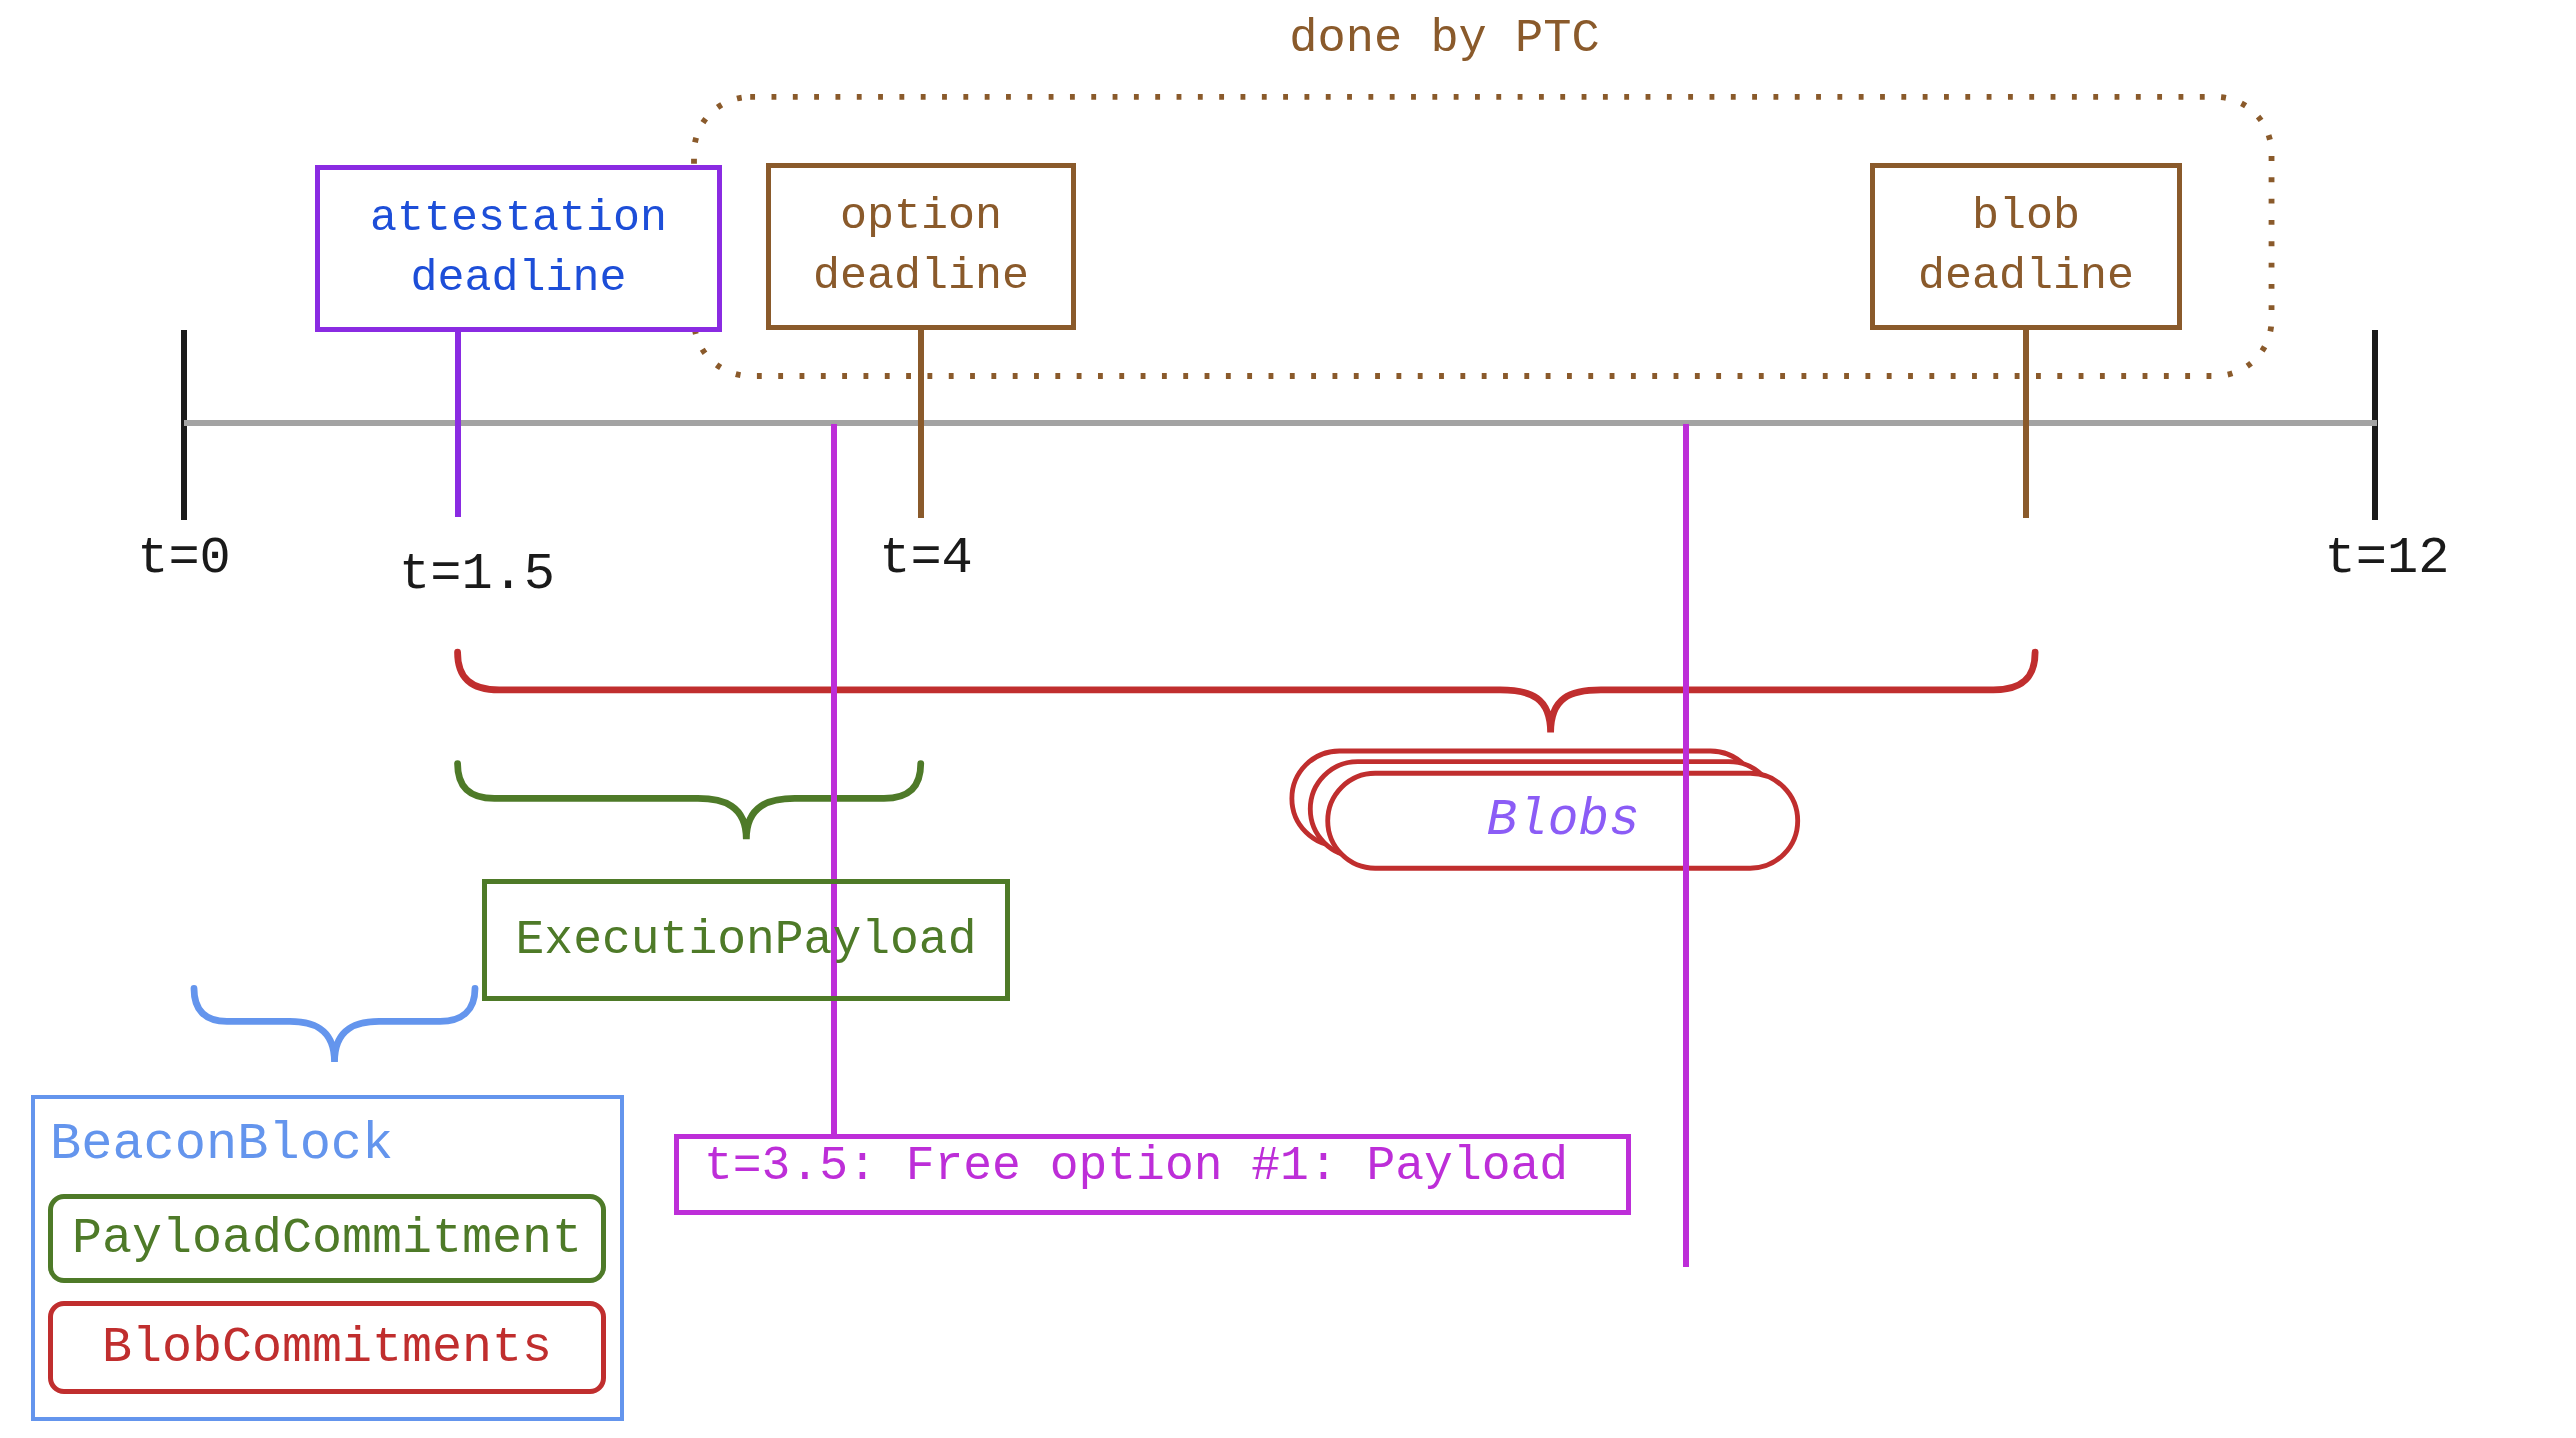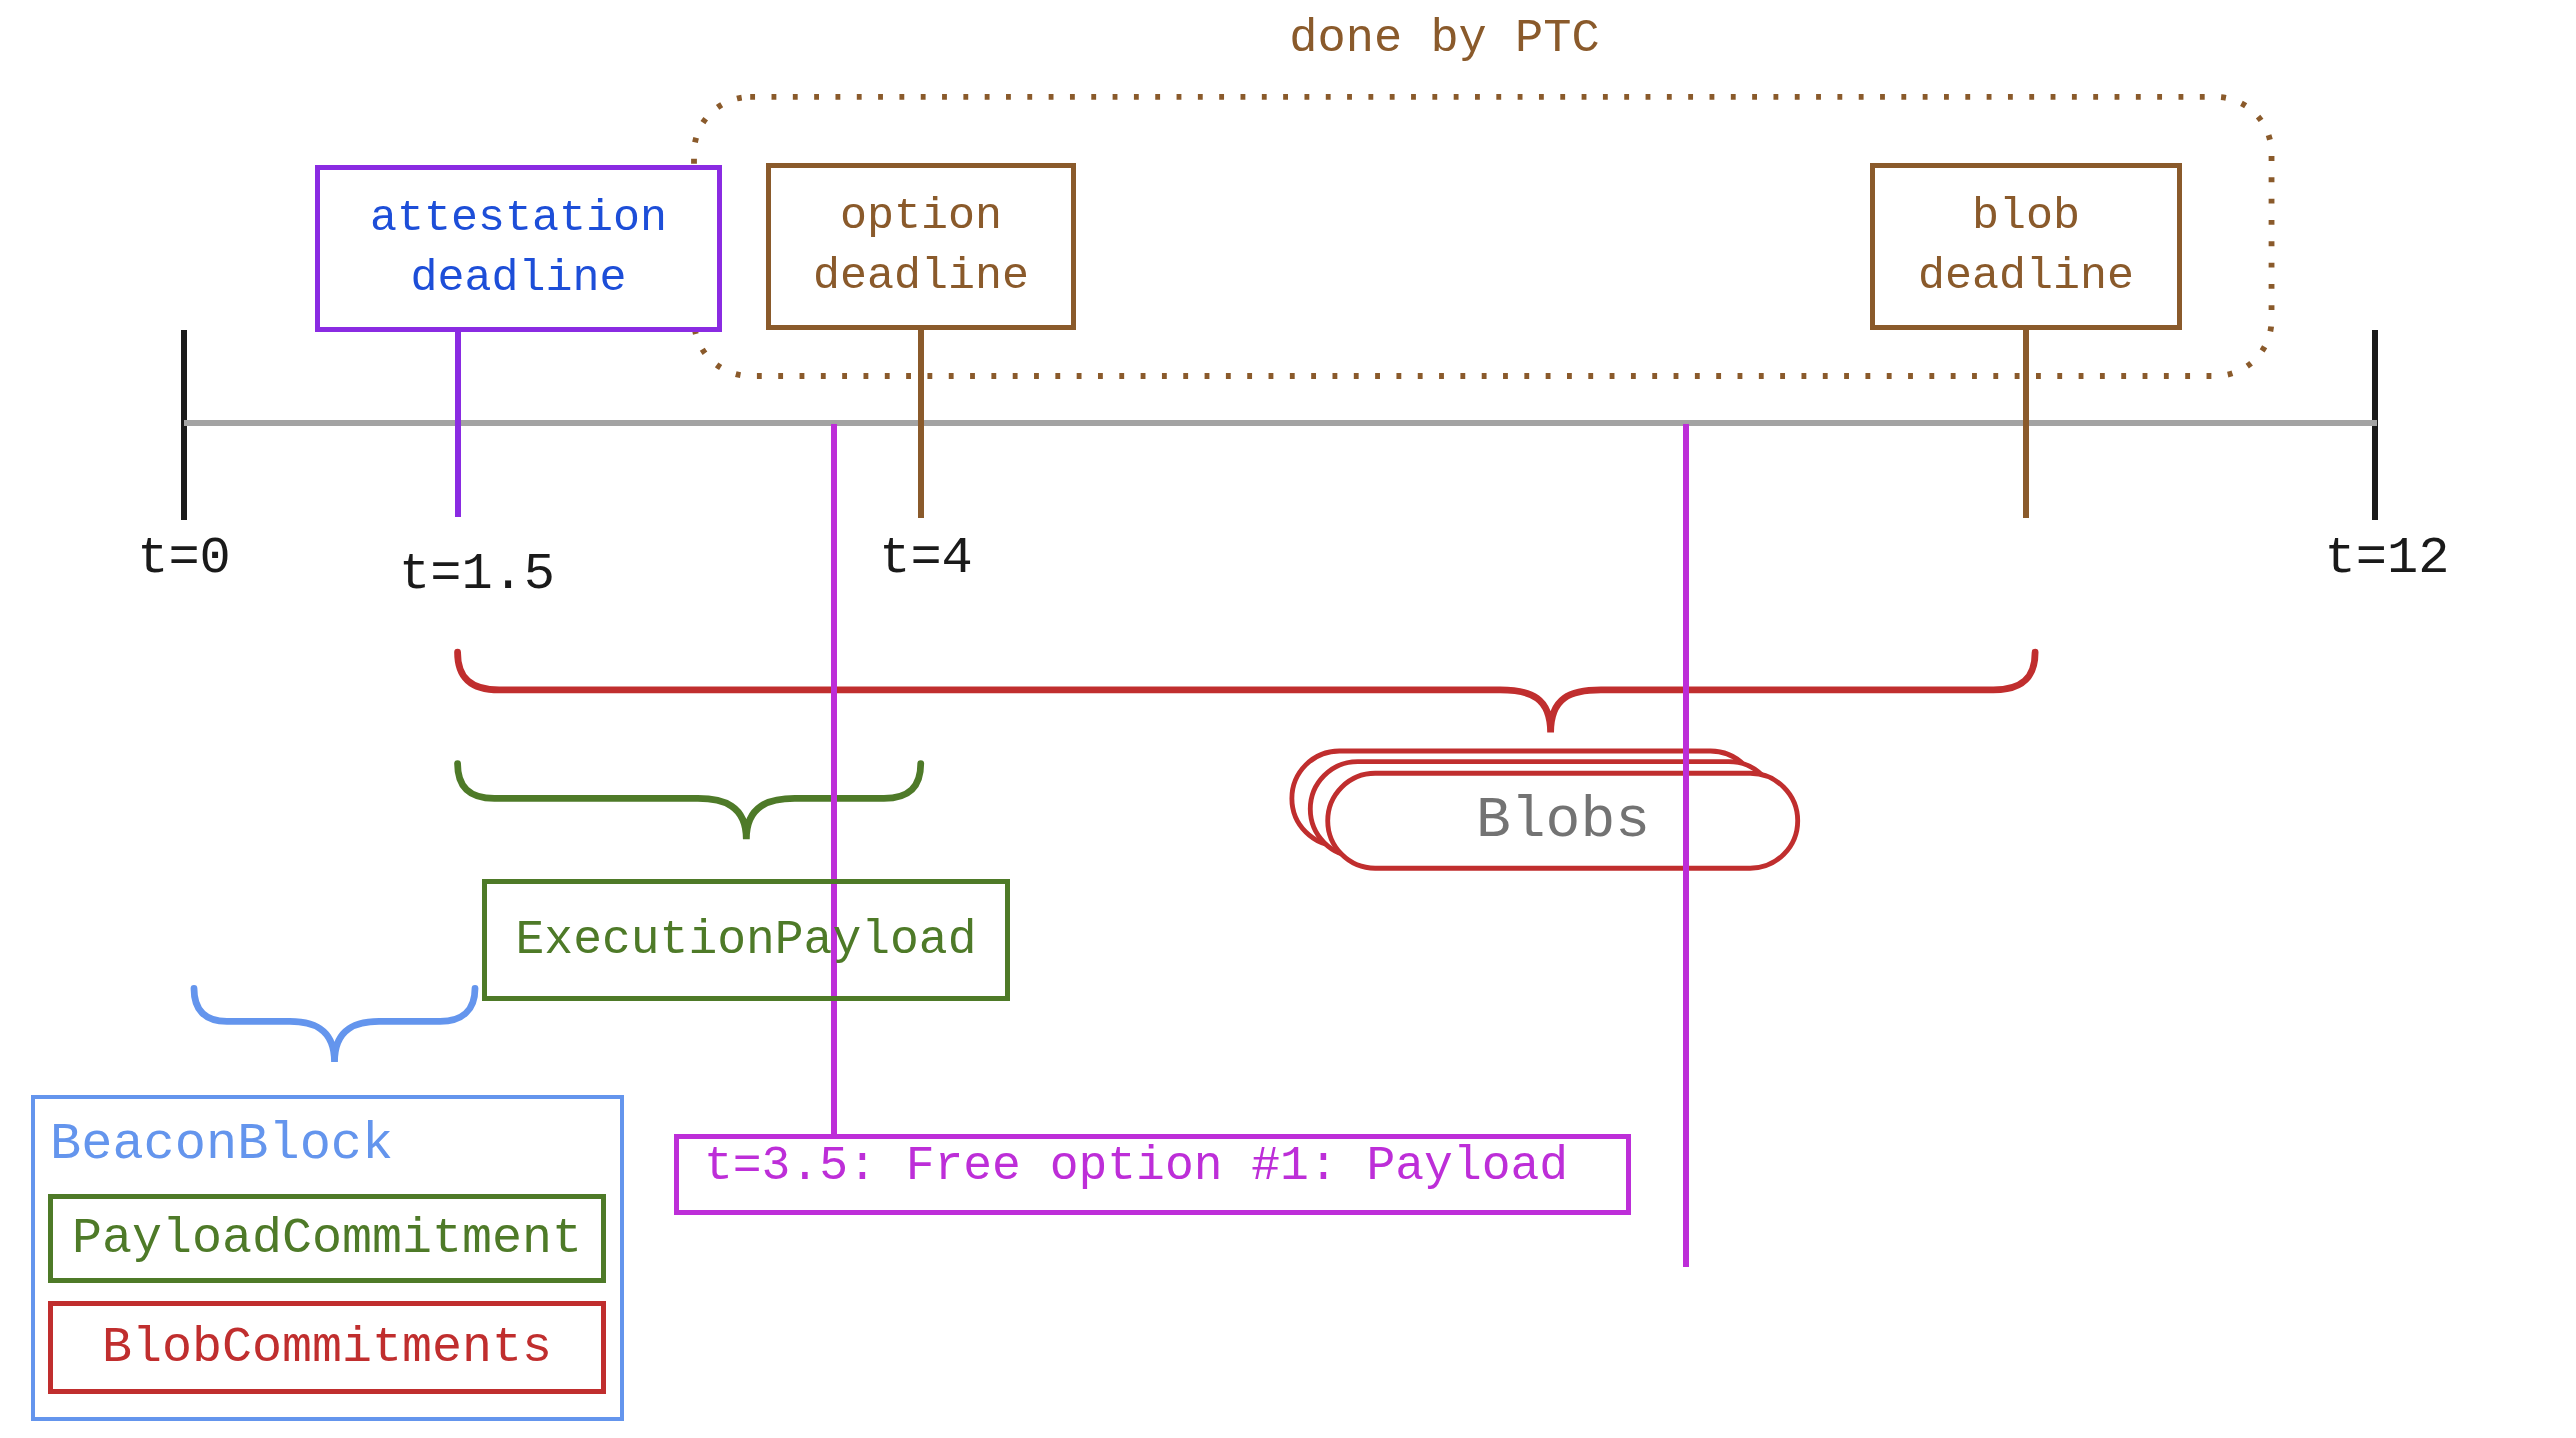--- a/index.html
+++ b/index.html
@@ -40,22 +40,22 @@
     position: absolute;
     left: 482px; top: 879px; width: 518px; height: 112px;
     border: 5.8px solid #4e7a28; color: #4e7a28;
     display: flex; align-items: center; justify-content: center;
     font-size: 48px; background: transparent;
   }
 
   .blobs-label {
     position: absolute;
     left: 1328px; top: 773px; width: 470px; height: 95px;
-    color: #737373; font-size: 58px;
-    display: flex; align-items: center; justify-content: center;
+    color: #8b5cf6; font-size: 51px;
+    display: flex; align-items: center; justify-content: center; font-style: italic;
   }
 
   .free-box {
     position: absolute;
     border: 5.8px solid #bd2ed8; color: #bd2ed8;
     background: #ffffff;
     display: flex; align-items: flex-start;
     font-size: 48px; padding-left: 25px; box-sizing: border-box;
   }
 
@@ -65,21 +65,21 @@
     border: 4.8px solid #6495ed; background: #ffffff; box-sizing: border-box;
   }
   .beacon-title {
     position: absolute; left: 50px; top: 1116px;
     color: #6495ed; font-size: 52px; line-height: 58px;
   }
   .commit-box {
     position: absolute;
     left: 48px; width: 558px;
     display: flex; align-items: center; justify-content: center;
-    font-size: 50px; background: #ffffff; box-sizing: border-box;
+    font-size: 50px; background: #ffffff; box-sizing: border-box; border-radius: 16px;
   }
   .commit-box.green { border: 5.8px solid #4e7a28; color: #4e7a28; top: 1194px; height: 89px; }
   .commit-box.red   { border: 5.8px solid #c02e2e; color: #c02e2e; top: 1301px; height: 93px; }
 
   svg.overlay { position: absolute; left: 0; top: 0; }
 </style>
 </head>
 <body>
 
 <div class="canvas">

